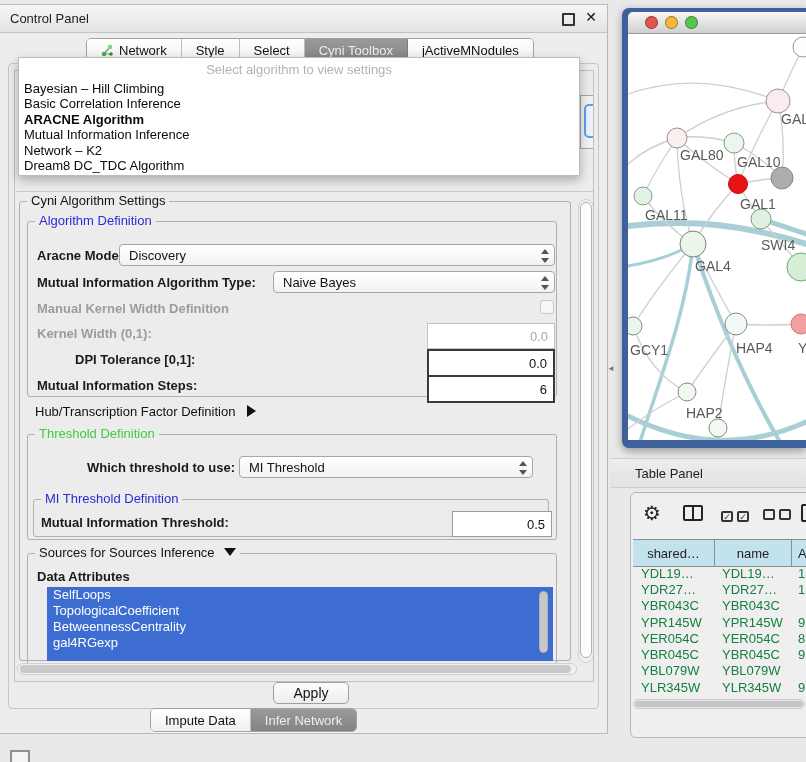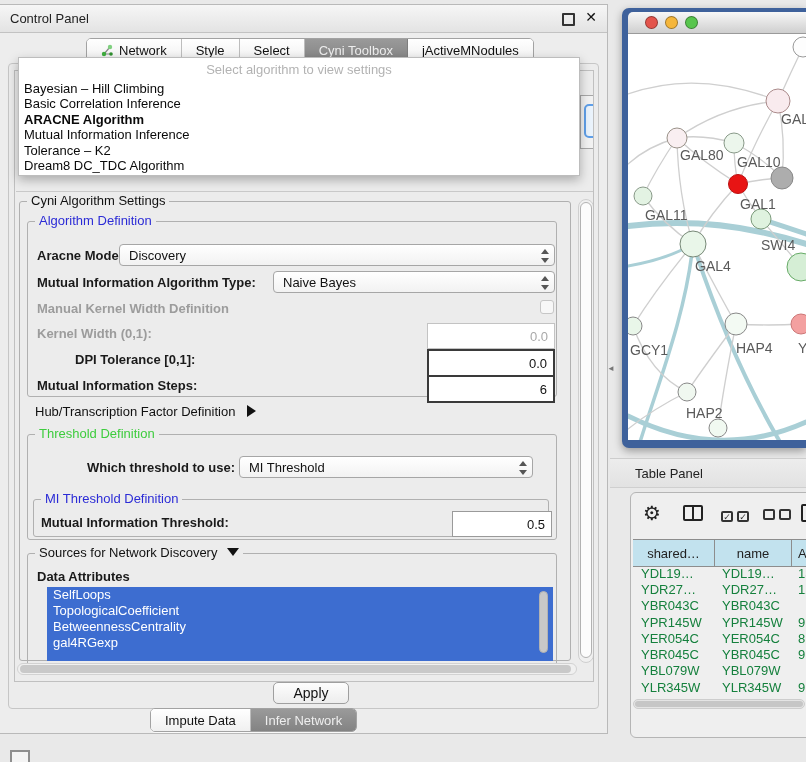--- a/index.html
+++ b/index.html
@@ -263,21 +263,21 @@
       <div class="group abs" style="left:18px;top:428px;width:516px;height:38px;"></div>
       <span class="legend blue abs" style="left:26px;top:421px;">MI Threshold Definition</span>
 
       <span class="lbl" style="left:26px;top:444px;">Mutual Information Threshold:</span>
       <div class="field" style="left:437px;top:440px;width:100px;border-color:#9a9a9a;">
         <span>0.5</span>
       </div>
 
       <div class="group abs" style="left:12px;top:482px;width:530px;height:120px;"></div>
       <span class="legend abs" style="left:20px;top:475px;color:#111;">
-        <span>Sources for Network Discovery</span>
+        <span>Sources for Sources Inference</span>
         <span class="tri-down"></span>
       </span>
       <span class="lbl" style="left:22px;top:498px;">Data Attributes</span>
 
       <div id="attr-list" class="abs" style="background: rgb(61, 109, 208);">
           <div class="item">SelfLoops</div>
           <div class="item">TopologicalCoefficient</div>
           <div class="item">BetweennessCentrality</div>
           <div class="item">gal4RGexp</div>
         </div>
@@ -303,21 +303,21 @@
       </div>
     </div>
 </div>
 
 <div id="algo-popup" class="abs">
   <div class="placeholder">Select algorithm to view settings</div>
 <div class="popup-item">Bayesian – Hill Climbing</div>
     <div class="popup-item">Basic Correlation Inference</div>
     <div class="popup-item bold">ARACNE Algorithm</div>
     <div class="popup-item">Mutual Information Inference</div>
-    <div class="popup-item">Tolerance – K2</div>
+    <div class="popup-item">Network – K2</div>
     <div class="popup-item">Dream8 DC_TDC Algorithm</div>
   </div>
 
 <span id="splitter-arrow" class="abs">◄</span>
 
 <div id="network-window" class="abs">
   <div id="net-titlebar" class="abs">
     <span class="light" style="left: 17px; background: rgb(227, 84, 76);" id="light-red"></span>
     <span class="light" style="left: 37px; background: rgb(245, 182, 59);" id="light-yellow"></span>
     <span class="light" style="left: 57px; background: rgb(88, 197, 77);" id="light-green"></span>

